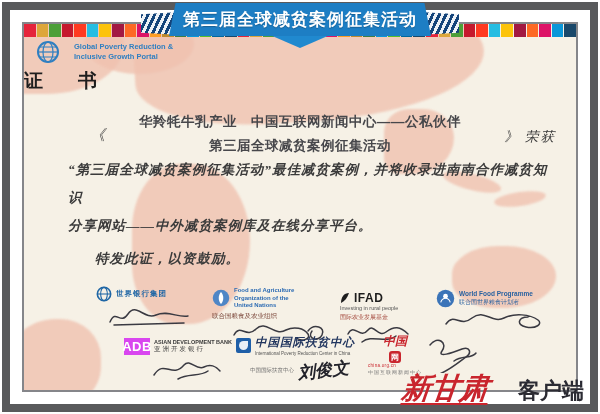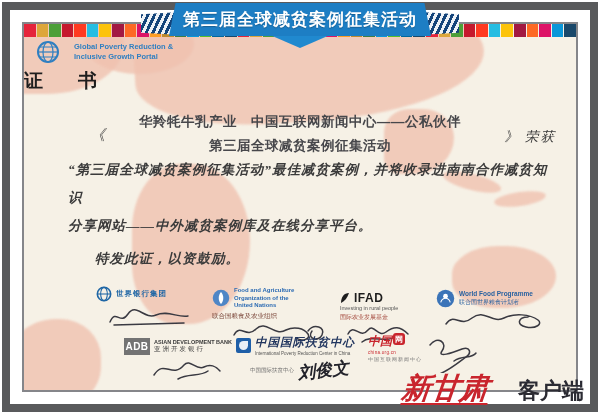--- a/index.html
+++ b/index.html
@@ -58,30 +58,30 @@
   .sig path{fill:none;stroke:#3a3a42;stroke-width:1.5;stroke-linecap:round;}
   .wb-label{font-size:7.5px;font-weight:700;color:#1f66a5;letter-spacing:1px;}
   .fao-en{font-size:6px;line-height:1.25;color:#2c6bb3;font-weight:700;}
   .fao-zh{font-size:6.5px;color:#7a4538;margin-top:2px;}
   .ifad-abbr{font-size:12px;font-weight:800;color:#1d1d1d;letter-spacing:.5px;}
   .ifad-tag{font-size:5.5px;color:#555;}
   .ifad-zh{font-size:6px;color:#a4493d;margin-top:2px;}
   .wfp-en{font-size:6.5px;font-weight:700;color:#2a62a0;line-height:1.3;}
   .wfp-zh{font-size:6px;color:#2a62a0;}
   .org-caption{font-size:5.5px;color:#6b6b6b;}
-  .adb-box{width:26px;height:17px;background:#737373;color:#fff;display:flex;align-items:center;justify-content:center;
-      font-size:10px;font-weight:800;letter-spacing:.5px;}
+  .adb-box{width:26px;height:17px;background:#d946ef;color:#fff;display:flex;align-items:center;justify-content:center;
+      font-size:13px;font-weight:800;letter-spacing:.5px;}
   .adb-en{font-size:5.5px;font-weight:700;color:#3a3a3a;}
   .adb-zh{font-size:6.5px;color:#3a3a3a;letter-spacing:2px;}
   .iprcc-emblem{width:15px;height:15px;background:#1f5fa8;border-radius:2px;position:relative;}
   .iprcc-emblem::after{content:"";position:absolute;inset:3px;border-radius:50% 0 50% 50%;background:#e8eef6;}
   .iprcc-name{font-family:"DejaVu Serif",serif;font-style:italic;font-weight:700;font-size:11.5px;color:#22365f;letter-spacing:1px;}
   .iprcc-en{font-size:4.5px;color:#555;margin-top:1px;}
   .signer{font-family:"DejaVu Serif",serif;font-style:italic;font-weight:700;font-size:17px;color:#23232b;transform:rotate(-6deg);display:inline-block;}
-  .cn-row{display:flex;gap:1px;}
+  .cn-row{display:flex;align-items:center;gap:1px;flex-direction:column;}
   .cn-pre{font-family:"DejaVu Serif",serif;font-weight:800;font-style:italic;font-size:12px;color:#c9252d;}
   .cn-box{width:12px;height:12px;background:#c9252d;border-radius:3px;color:#fff;font-size:8px;display:flex;align-items:center;justify-content:center;font-weight:700;}
   .cn-url{font-size:4.5px;color:#c9252d;letter-spacing:.3px;}
   .cn-sub{font-size:5px;color:#777;margin-top:1px;letter-spacing:1px;}
   
   .watermark{position:absolute;right:16px;bottom:8px;z-index:9;display:flex;align-items:baseline;gap:3px;background:rgba(255,255,255,.0);}
   .wm-brand{font-family:"DejaVu Serif",serif;font-style:italic;font-weight:800;font-size:29px;color:#c9252d;transform:skewX(-6deg);
       border-bottom:2px solid #c9252d;line-height:1.05;}
   .wm-suffix{font-size:22px;font-weight:700;color:#2b2b33;margin-left:26px;}
 </style>

